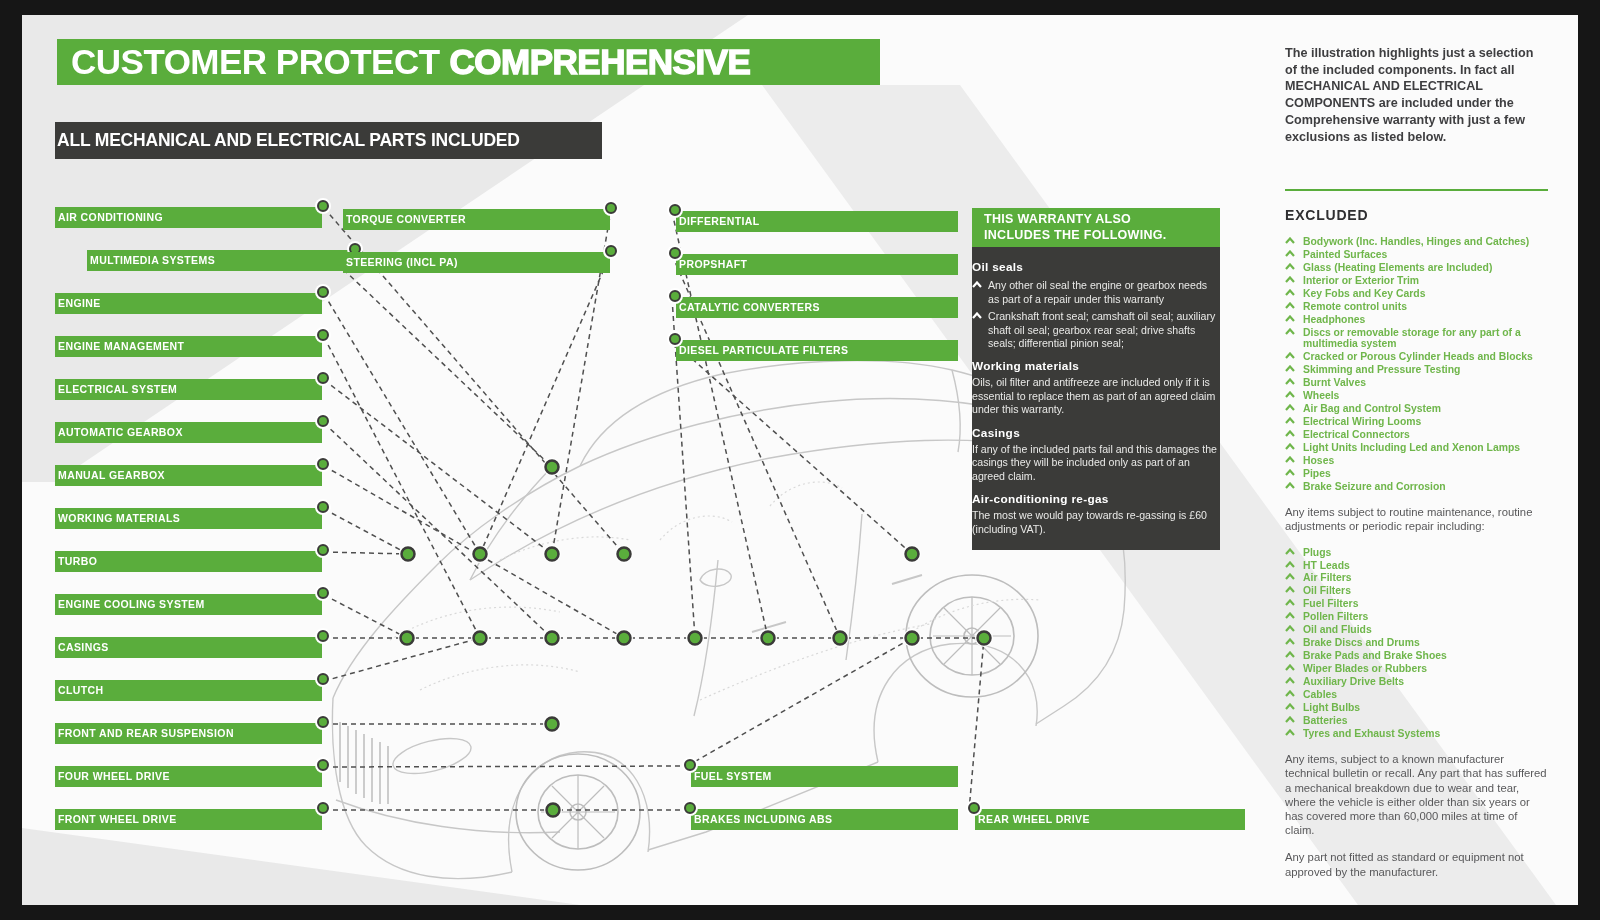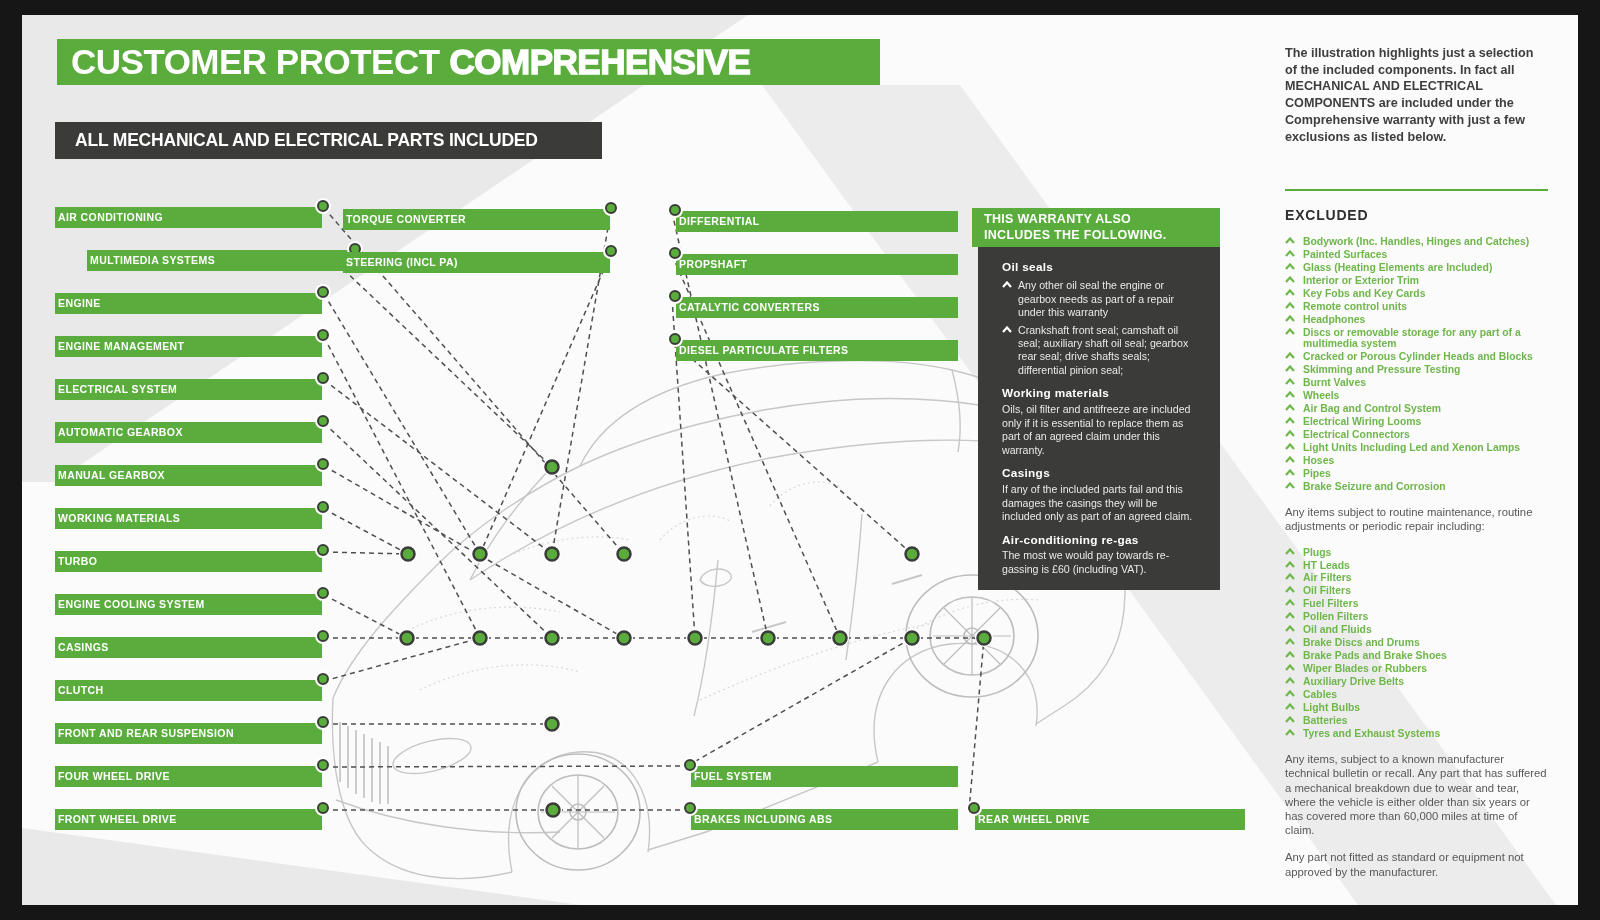--- a/index.html
+++ b/index.html
@@ -7,35 +7,35 @@
          font-family:"Liberation Sans",sans-serif;overflow:hidden;}
   .canvas{position:absolute;left:22px;top:15px;width:1556px;height:890px;background:#fbfbfb;overflow:hidden;}
   .plane{position:absolute;left:-22px;top:-15px;width:1600px;height:920px;}
   svg.layer{position:absolute;left:0;top:0;width:1600px;height:920px;pointer-events:none;}
 
   .title-bar{position:absolute;left:57px;top:39px;width:823px;height:46px;background:var(--brand_green,#5aad3c);
     color:#fff;display:flex;align-items:center;padding-left:14px;box-sizing:border-box;
     font-size:35px;font-weight:bold;letter-spacing:-.5px;white-space:nowrap;}
   .title-bar .heavy{margin-left:10px;-webkit-text-stroke:1.4px #fff;}
   .subtitle-bar{position:absolute;left:55px;top:122px;width:547px;height:37px;background:var(--panel_dark,#3b3b39);
-    color:#fff;display:flex;align-items:center;padding-left:20px;box-sizing:border-box;
+    color:#fff;display:flex;align-items:center;padding-left:2px;box-sizing:border-box;
     font-size:17.5px;font-weight:bold;letter-spacing:-.2px;white-space:nowrap;}
 
   .part-bar{position:absolute;height:21px;background:var(--brand_green,#5aad3c);color:#fff;
     font-size:10.5px;font-weight:bold;letter-spacing:.4px;line-height:21px;padding-left:3px;
     box-sizing:border-box;white-space:nowrap;}
   .bar-dot{position:absolute;width:8px;height:8px;border-radius:50%;
     background:var(--brand_green,#5aad3c);border:2.5px solid #3b3b39;box-shadow:0 0 0 2px #fff;}
   .bar-dot.right{right:-7px;top:-7px;}
   .bar-dot.left{left:-7px;top:-7px;}
 
   .warranty{position:absolute;left:972px;top:208px;width:248px;}
   .w-head{background:var(--brand_green,#5aad3c);color:#fff;font-weight:bold;font-size:12.5px;
     line-height:1.25;padding:4px 12px;letter-spacing:.3px;}
-  .w-body{background:var(--panel_dark,#3b3b39);color:#e9e9e7;padding:4px 24px 14px;font-size:10.6px;line-height:1.27;margin-left:6px;}
+  .w-body{background:var(--panel_dark,#3b3b39);color:#e9e9e7;padding:4px 0 14px;font-size:10.6px;line-height:1.27;}
   .w-sec-h{font-weight:bold;font-size:11.8px;color:#fff;margin:9px 0 2px;letter-spacing:.3px;}
   .w-bullet{display:flex;gap:6px;margin:4px 0;}
   .w-bullet svg{flex:none;margin-top:2px;}
   .w-text{margin:0;}
 
   .sidebar{position:absolute;left:1285px;top:45px;width:263px;color:#58585a;}
   .sb-intro{font-weight:bold;font-size:12.6px;line-height:1.33;color:#3e3e40;margin:0;}
   .sb-divider{border:none;border-top:2px solid var(--brand_green,#5aad3c);margin:44px 0 16px;}
   .sb-h{font-size:14px;font-weight:bold;letter-spacing:.8px;color:#2f2f31;margin:0 0 13px;}
   .sb-list{list-style:none;margin:0;padding:0;}

